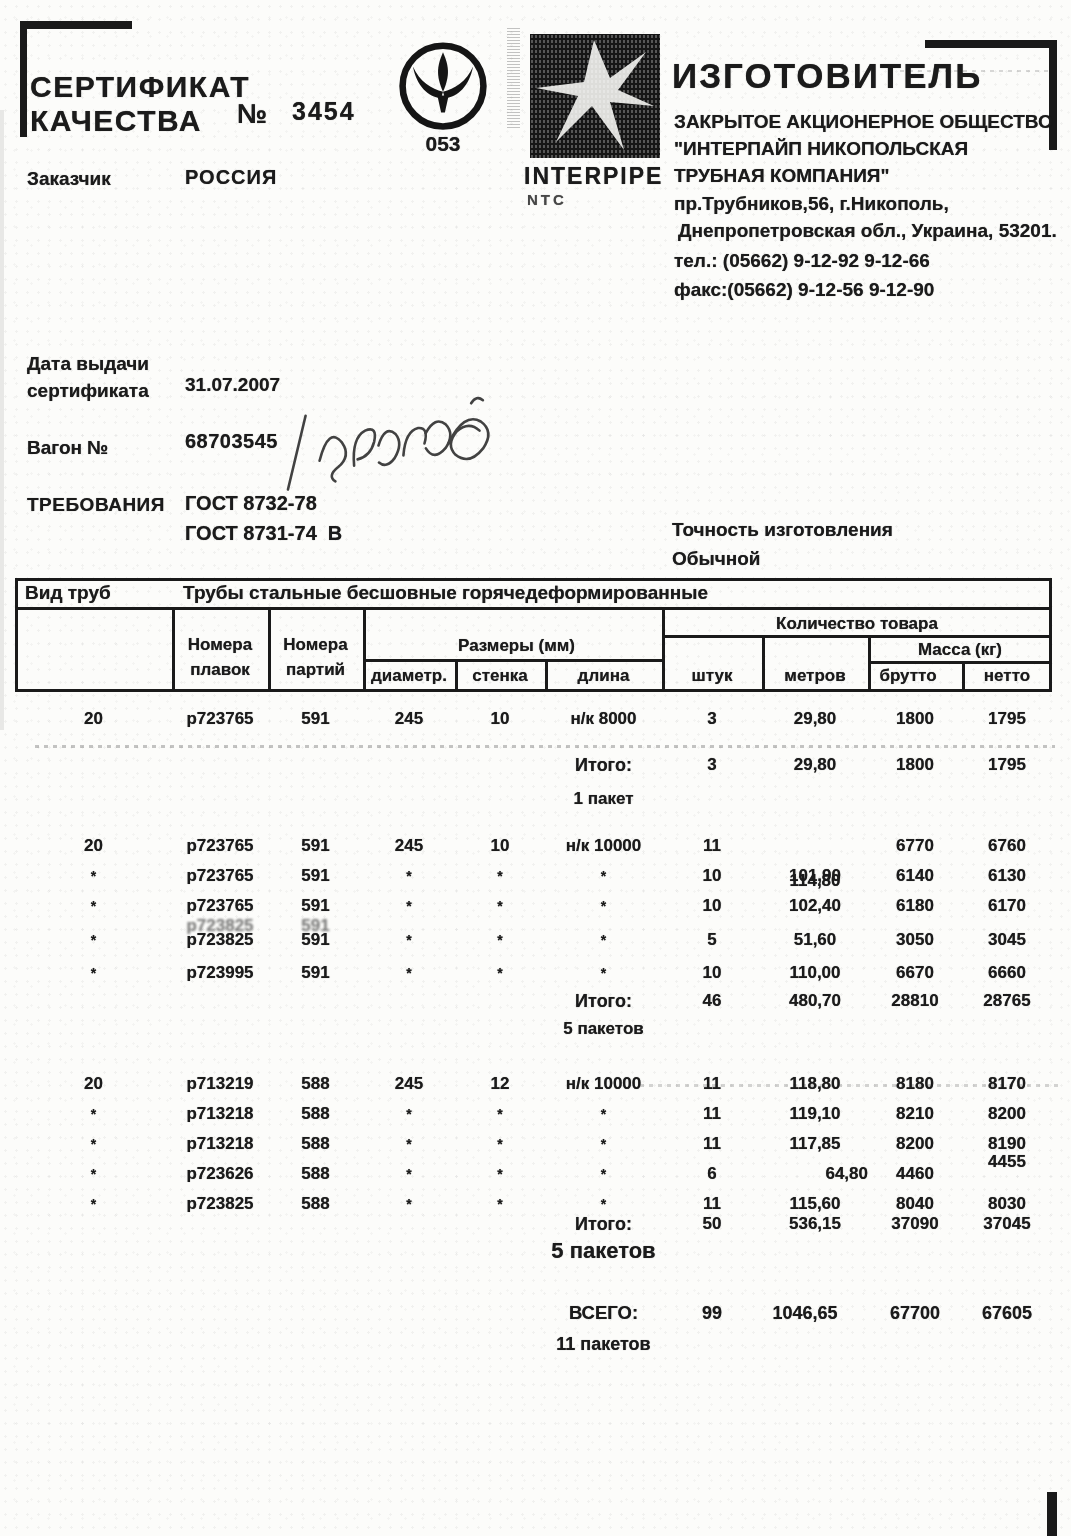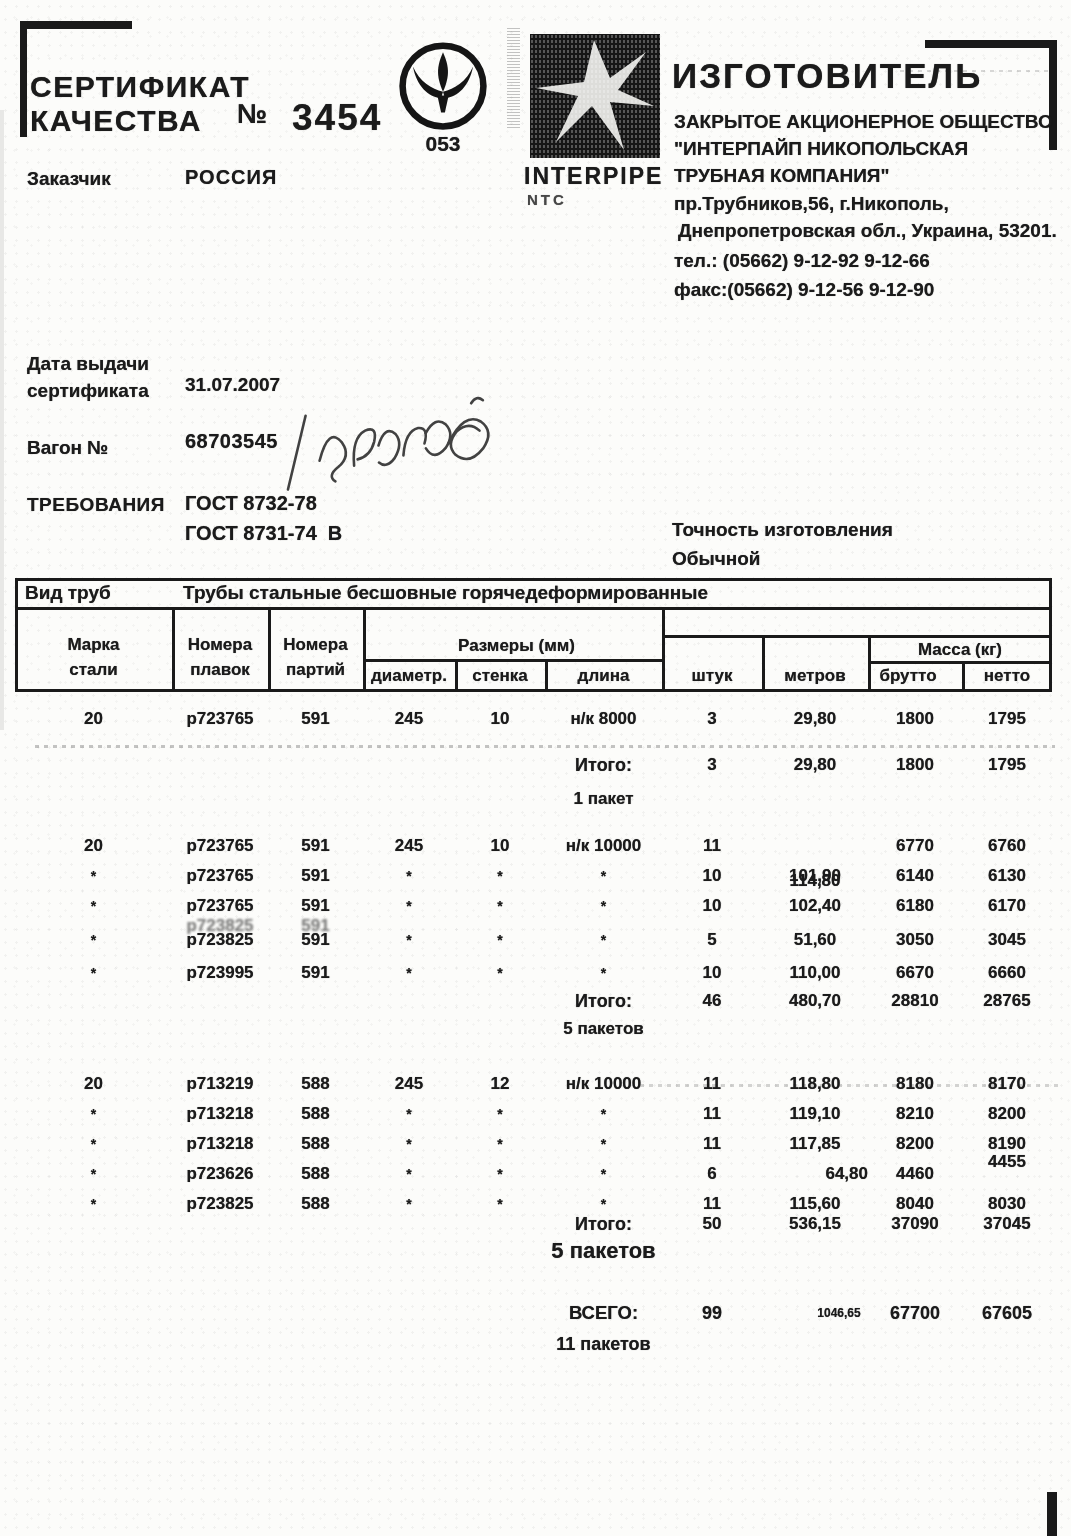--- a/index.html
+++ b/index.html
@@ -42,21 +42,21 @@
 
   <div class="streak" style="left:35px;top:745px;width:1020px;height:3px;"></div>
   <div class="streak" style="left:640px;top:1084px;width:420px;height:3px;opacity:.4;"></div>
   <div class="streak" style="left:900px;top:70px;width:150px;height:2px;opacity:.35;"></div>
   <div class="smudge-v" style="left:507px;top:28px;width:13px;height:100px;"></div>
   <div class="abs" style="left:0;top:110px;width:4px;height:620px;background:rgba(0,0,0,.08);"></div>
 
   <div class="abs ink b" style="left:30px;top:70px;font-size:30px;letter-spacing:1.5px;">СЕРТИФИКАТ</div>
   <div class="abs ink b" style="left:30px;top:104px;font-size:30px;letter-spacing:1.5px;">КАЧЕСТВА</div>
   <div class="abs ink b" style="left:237px;top:99px;font-size:27px;">№</div>
-  <div class="abs ink b" style="left:292px;top:97px;font-size:37px;letter-spacing:2px;">3454</div>
+  <div class="abs ink b" style="left:292px;top:97px;font-size:25px;letter-spacing:2px;">3454</div>
 
   <div class="abs" style="left:396px;top:40px;width:94px;height:96px;">
     <svg width="94" height="96" viewBox="0 0 100 100">
       <circle cx="50" cy="48" r="43" fill="none" stroke="#151515" stroke-width="7"></circle>
       <path d="M50 12 C56 26 58 36 50 54 C42 36 44 26 50 12 Z" fill="#151515"></path>
       <path d="M50 54 C62 51 75 43 82 27 C78 48 66 59 52 61 Z" fill="#151515"></path>
       <path d="M50 54 C38 51 25 43 18 27 C22 48 34 59 48 61 Z" fill="#151515"></path>
       <path d="M44 58 L56 58 L52 76 L48 76 Z" fill="#151515"></path>
     </svg>
   </div>
@@ -126,30 +126,29 @@
   <div class="line" style="left:762px;top:635px;width:3px;height:54px;"></div>
   <div class="line" style="left:868px;top:635px;width:3px;height:54px;"></div>
   <div class="line" style="left:962px;top:661px;width:3px;height:28px;"></div>
   <div class="line" style="left:662px;top:635px;width:390px;height:3px;"></div>
   <div class="line" style="left:363px;top:659px;width:302px;height:3px;"></div>
   <div class="line" style="left:868px;top:661px;width:184px;height:3px;"></div>
 
   <div class="abs ink b" style="left:25px;top:582px;font-size:19px;">Вид труб</div>
   <div class="abs ink b" style="left:183px;top:582px;font-size:19px;">Трубы стальные бесшовные горячедеформированные</div>
 
-  <div class="hc ink" style="left:15px;top:632px;width:157px;">Марка
-стали</div>
   <div class="hc ink" style="left:172px;top:632px;width:96px;">Номера
 плавок</div>
   <div class="hc ink" style="left:268px;top:632px;width:95px;">Номера
 партий</div>
   <div class="hc ink" style="left:367px;top:633px;width:299px;">Размеры (мм)</div>
   <div class="hc ink" style="left:363px;top:663px;width:92px;">диаметр.</div>
   <div class="hc ink" style="left:455px;top:663px;width:90px;">стенка</div>
   <div class="hc ink" style="left:545px;top:663px;width:117px;border-radius:10px;">длина</div>
+  <div class="hc ink" style="left:662px;top:611px;width:390px;">Количество товара</div>
   <div class="hc ink" style="left:662px;top:663px;width:100px;">штук</div>
   <div class="hc ink" style="left:762px;top:663px;width:106px;">метров</div>
   <div class="hc ink" style="left:868px;top:637px;width:184px;">Масса (кг)</div>
   <div class="hc ink" style="left:868px;top:663px;width:80px;text-align:center;">брутто</div>
   <div class="hc ink" style="left:962px;top:663px;width:90px;">нетто</div>
 
 <div class="cell ink" style="left: 15px; width: 157px; top: 706px;">20</div>
     <div class="cell ink" style="left: 172px; width: 96px; top: 706px;">р723765</div>
     <div class="cell ink" style="left: 268px; width: 95px; top: 706px;">591</div>
     <div class="cell ink" style="left: 363px; width: 92px; top: 706px;">245</div>
@@ -274,17 +273,17 @@
     <div class="cell ink" style="left: 868px; width: 94px; top: 1191px;">8040</div>
     <div class="cell ink" style="left: 962px; width: 90px; top: 1191px;">8030</div>
     <div class="cell ink" style="left: 545px; width: 117px; top: 1211px; font-size: 18px;">Итого:</div>
     <div class="cell ink" style="left: 662px; width: 100px; top: 1211px;">50</div>
     <div class="cell ink" style="left: 762px; width: 106px; top: 1211px;">536,15</div>
     <div class="cell ink" style="left: 868px; width: 94px; top: 1211px;">37090</div>
     <div class="cell ink" style="left: 962px; width: 90px; top: 1211px;">37045</div>
     <div class="cell ink" style="left: 545px; width: 117px; top: 1238px; font-size: 22px;">5 пакетов</div>
     <div class="cell ink" style="left: 545px; width: 117px; top: 1300px; font-size: 18.5px;">ВСЕГО:</div>
     <div class="cell ink" style="left: 662px; width: 100px; top: 1300px; font-size: 18px;">99</div>
-    <div class="cell ink" style="left: 786px; width: 106px; top: 1300px; font-size: 12px;">1046,65</div>
+    <div class="cell ink" style="left: 752px; width: 106px; top: 1300px; font-size: 18px;">1046,65</div>
     <div class="cell ink" style="left: 868px; width: 94px; top: 1300px; font-size: 18px;">67700</div>
     <div class="cell ink" style="left: 962px; width: 90px; top: 1300px; font-size: 18px;">67605</div>
     <div class="cell ink" style="left: 545px; width: 117px; top: 1331px; font-size: 18px;">11 пакетов</div>
   </div>
 
 </body></html>

